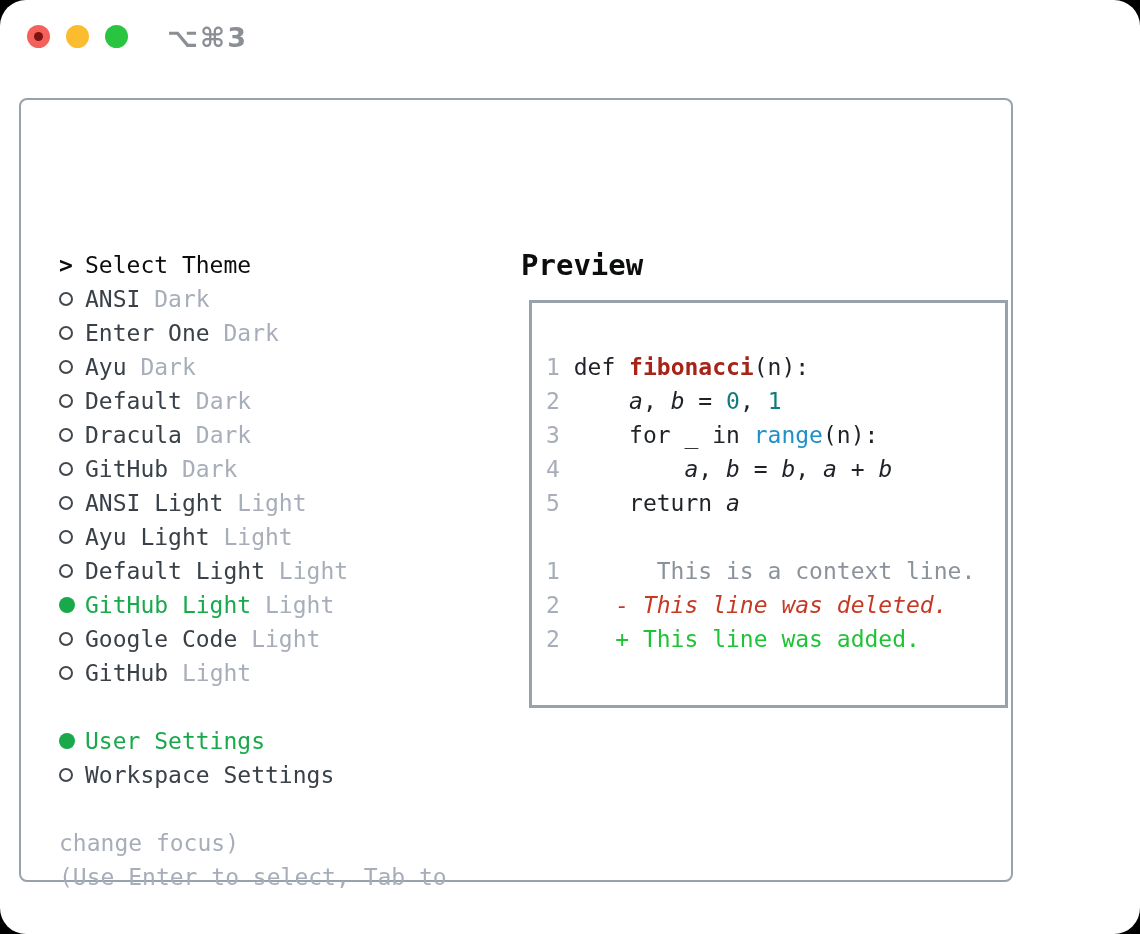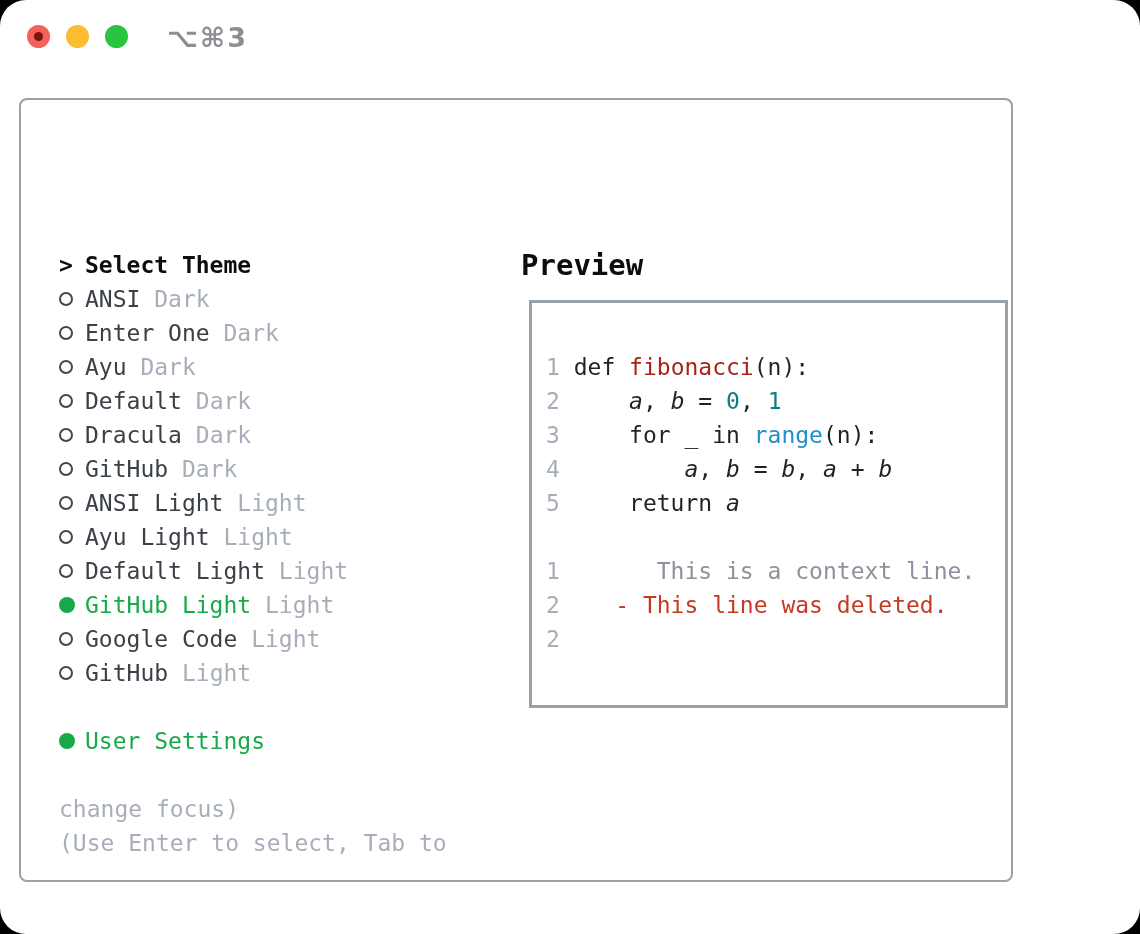--- a/index.html
+++ b/index.html
@@ -25,42 +25,42 @@
   .traffic.green{left:105px;background:var(--tl-green);}
   .win-title{position:absolute;left:167px;top:22px;font:bold 27px "DejaVu Sans","Liberation Sans",sans-serif;color:var(--title-gray);letter-spacing:2px;}
 
   
   .panel{position:absolute;left:19px;top:98px;width:994px;height:784px;border:2px solid var(--border-gray);border-radius:8px;background:#fff;}
 
   .left-col{position:absolute;left:38px;top:148px;font-size:23px;}
   .row{height:34px;display:flex;align-items:center;white-space:pre;}
   .marker{width:26px;display:flex;align-items:center;}
   .prompt{font-weight:bold;color:var(--near-black);}
-  .hdr{font-weight:bold;color:var(--near-black);text-align:center;}
+  .hdr{font-weight:normal;color:var(--near-black);text-align:center;}
   .circle{width:14px;height:14px;border:2.5px solid #42484f;border-radius:50%;}
   .circle.sel{width:16px;height:16px;border:none;background:var(--accent-green);}
   .t-name{color:var(--item-fg);}
   .t-name.sel{color:var(--accent-green);}
   .t-tag{color:var(--tag-gray);}
   .apply-label{color:var(--near-black);}
   .spacer{height:34px;}
   .help{color:var(--tag-gray);line-height:34px;white-space:pre;}
 
   .preview-label{position:absolute;left:500px;top:148px;height:34px;display:flex;align-items:center;font-size:29px;font-weight:bold;color:var(--near-black);}
   .preview-box{position:absolute;left:508px;top:200px;width:479px;height:408px;border:3px solid var(--border-gray);background:#fff;}
   .code{position:absolute;left:14px;top:13px;font-size:23px;}
   .code .row{white-space:pre;}
   .ln{display:inline-block;width:1ch;color:var(--lineno-gray);}
   .tk-plain{color:var(--code-fg);}
-  .tk-func{color:var(--func-red);}
+  .tk-func{color:var(--func-red);font-weight:bold;}
   .tk-var{color:var(--code-fg);font-style:italic;}
   .tk-numlit{color:var(--teal);}
   .tk-call{color:var(--blue);text-align:center;}
   .tk-context{color:var(--context-gray);}
-  .tk-deleted{color:var(--deleted-red);}
+  .tk-deleted{color:var(--deleted-red);font-style:italic;}
   .tk-added{color:var(--added-green);}
 </style>
 </head>
 <body>
 
 <div class="window">
 
   <div class="titlebar">
     <span class="traffic red">
         <span class="dot"></span>
@@ -90,20 +90,21 @@
           <div class="row"><span class="marker"><span class="circle sel"></span></span><span class="t-name sel">GitHub Light</span><span class="t-tag"> Light</span></div>
           <div class="row"><span class="marker"><span class="circle"></span></span><span class="t-name">Google Code</span><span class="t-tag"> Light</span></div>
           <div class="row"><span class="marker"><span class="circle"></span></span><span class="t-name">GitHub</span><span class="t-tag"> Light</span></div>
         </div>
 
       <div class="spacer"></div>
 
 
       <div id="apply-list">
           <div class="row"><span class="marker"><span class="circle sel"></span></span><span class="t-name sel">User Settings</span></div>
+          <div class="row"><span class="marker"><span class="circle"></span></span><span class="t-name">Workspace Settings</span></div>
         </div>
 
       <div class="spacer"></div>
 
       <div class="help">change focus)</div>
       <div class="help">(Use Enter to select, Tab to</div>
     </div>
 
     <div class="preview-label">Preview</div>
 
@@ -111,18 +112,18 @@
       <div class="code" id="code-lines">
           <div class="row"><span class="ln"></span></div>
           <div class="row"><span class="ln">1</span><span class="tk-plain"> def </span><span class="tk-func">fibonacci</span><span class="tk-plain">(n):</span></div>
           <div class="row"><span class="ln">2</span><span class="tk-plain">     </span><span class="tk-var">a</span><span class="tk-plain">, </span><span class="tk-var">b</span><span class="tk-plain"> = </span><span class="tk-numlit">0</span><span class="tk-plain">, </span><span class="tk-numlit">1</span></div>
           <div class="row"><span class="ln">3</span><span class="tk-plain">     for _ in </span><span class="tk-call">range</span><span class="tk-plain">(n):</span></div>
           <div class="row"><span class="ln">4</span><span class="tk-plain">         </span><span class="tk-var">a</span><span class="tk-plain">, </span><span class="tk-var">b</span><span class="tk-plain"> = </span><span class="tk-var">b</span><span class="tk-plain">, </span><span class="tk-var">a</span><span class="tk-plain"> + </span><span class="tk-var">b</span></div>
           <div class="row"><span class="ln">5</span><span class="tk-plain">     return </span><span class="tk-var">a</span></div>
           <div class="row"><span class="ln"></span></div>
           <div class="row"><span class="ln">1</span><span class="tk-context">       This is a context line.</span></div>
           <div class="row"><span class="ln">2</span><span class="tk-plain">    </span><span class="tk-deleted">- This line was deleted.</span></div>
-          <div class="row"><span class="ln">2</span><span class="tk-plain">    </span></div>
+          <div class="row"><span class="ln">2</span><span class="tk-plain">    </span><span class="tk-added">+ This line was added.</span></div>
         </div>
     </div>
 
   </div>
 </div>
 
 </body></html>

